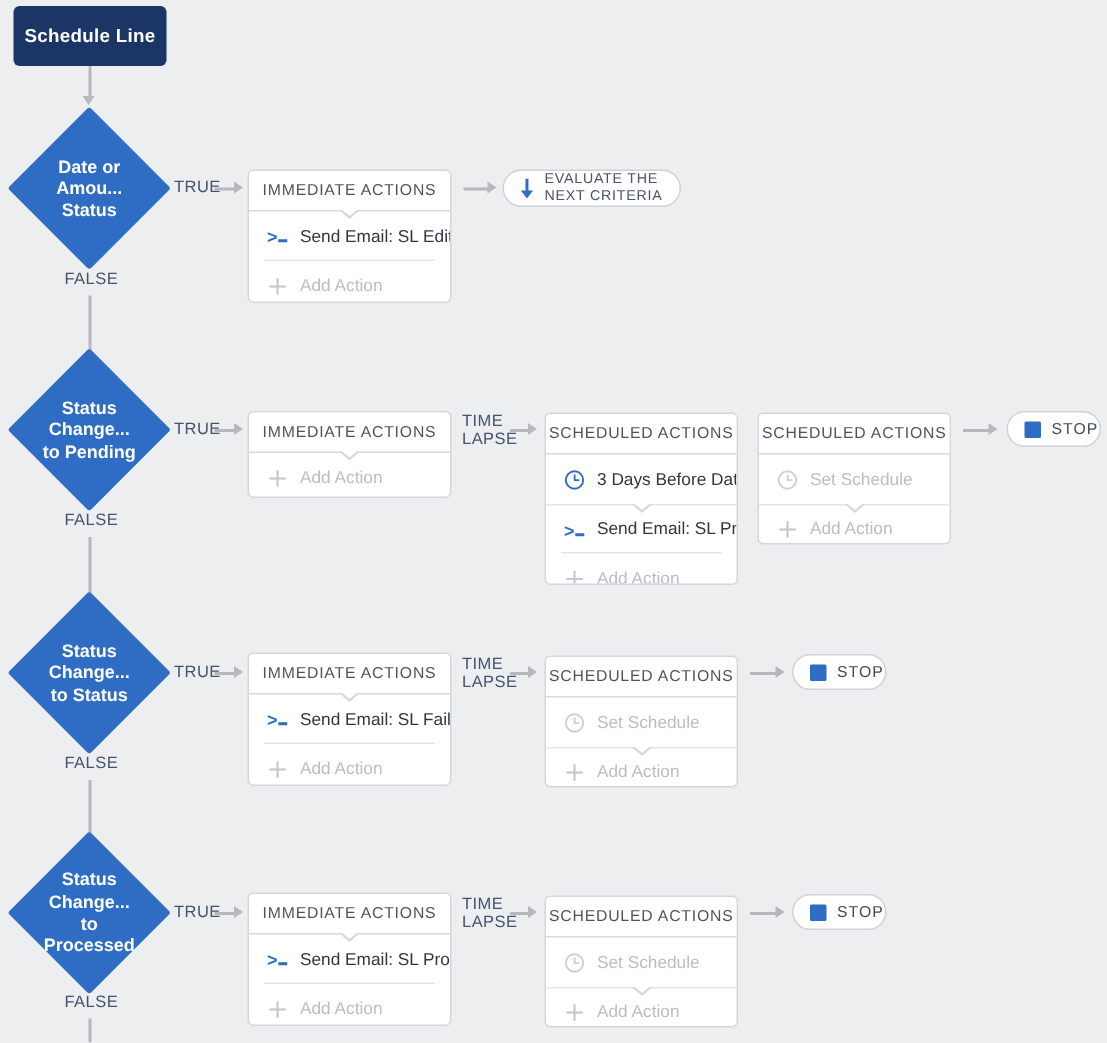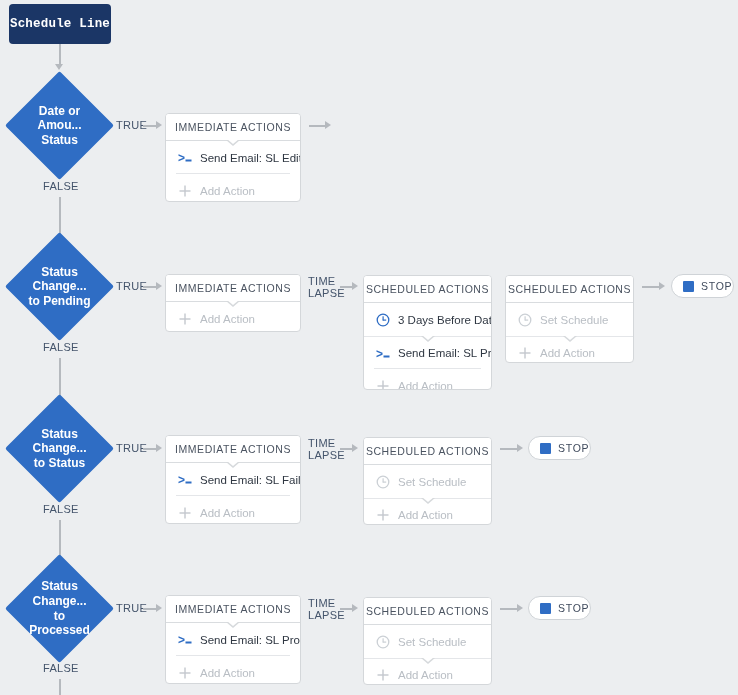--- a/index.html
+++ b/index.html
@@ -221,21 +221,21 @@
     height: 11px;
     background: #2f6dc4;
     border-radius: 1px;
   }
 </style>
 </head>
 <body>
 
 <div id="canvas">
 
-  <div class="start-node" style="left:9px; top:4px; width:102px; height:40px;font-family:Liberation Mono, monospace;">
+  <div class="start-node" style="left:9px; top:4px; width:102px; height:40px;">
     <span>Schedule Line</span>
   </div>
 
   <div class="v-line" style="left:59px; top:44px; height:22px;"></div>
   <div class="v-arrowhead" style="left:55px; top:64px;"></div>
 
   <div class="diamond-wrap" style="left:21px; top:87px; width:77px; height:77px;">
     <div class="diamond-shape"></div>
     <div class="diamond-label">
       <span>
@@ -275,20 +275,32 @@
           <rect x="0.5" y="5.3" width="11" height="1.4" fill="#c3c8cd"></rect>
         </svg>
       </span>
       <span class="row-text">Add Action</span>
     </div>
   </div>
 
   <div class="h-line" style="left:309px; top:125px; width:17px;"></div>
   <div class="h-arrowhead" style="left:325px; top:121px;"></div>
 
+  <div class="pill" style="left:335px; top:113px; width:119px; height:25px; padding-left:10px;">
+    <span class="pill-icon" style="margin-right:6px;">
+      <svg width="11" height="14" viewBox="0 0 11 14">
+        <rect x="4.3" y="0" width="2" height="9" fill="#2f6dc4"></rect>
+        <polygon points="1.2,8 9.4,8 5.3,13.4" fill="#2f6dc4"></polygon>
+      </svg>
+    </span>
+    <span class="pill-text">
+      <span>EVALUATE THE</span><br>
+      <span>NEXT CRITERIA</span>
+    </span>
+  </div>
 
   <div class="diamond-wrap" style="left:21px; top:248px; width:77px; height:77px;">
     <div class="diamond-shape"></div>
     <div class="diamond-label">
       <span>
         <span>Status Change...</span><br>
         <span>to Pending</span>
       </span>
     </div>
   </div>

